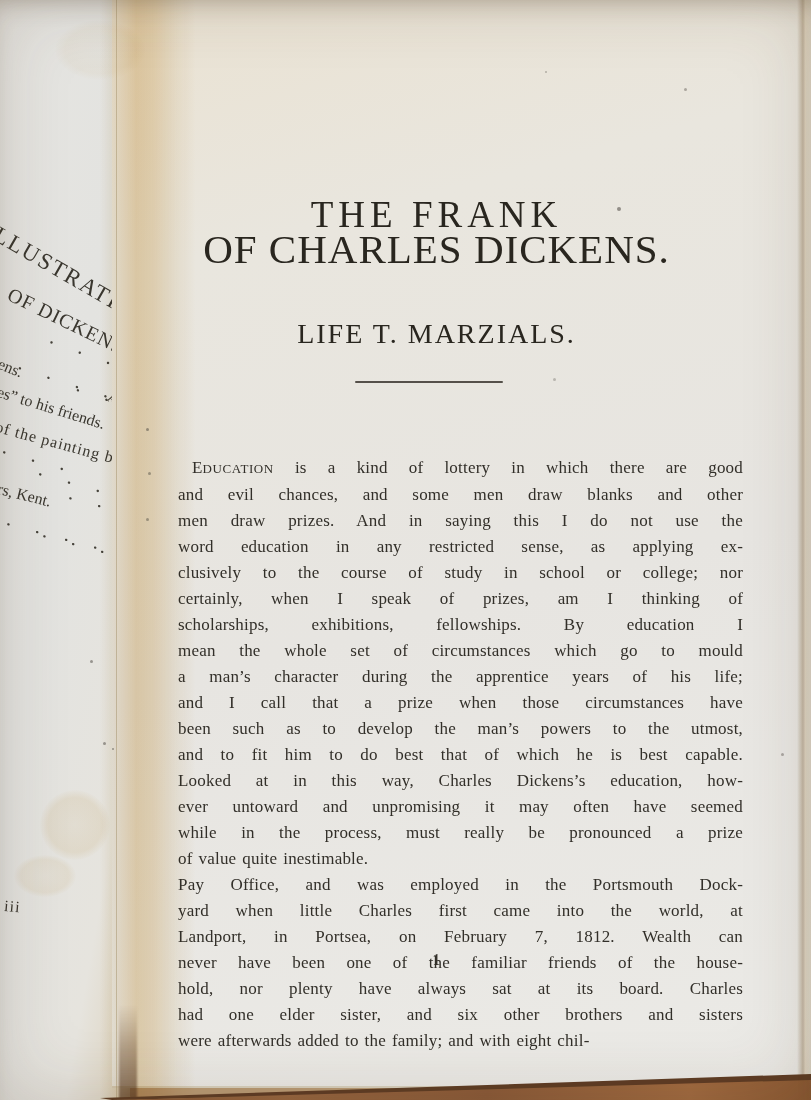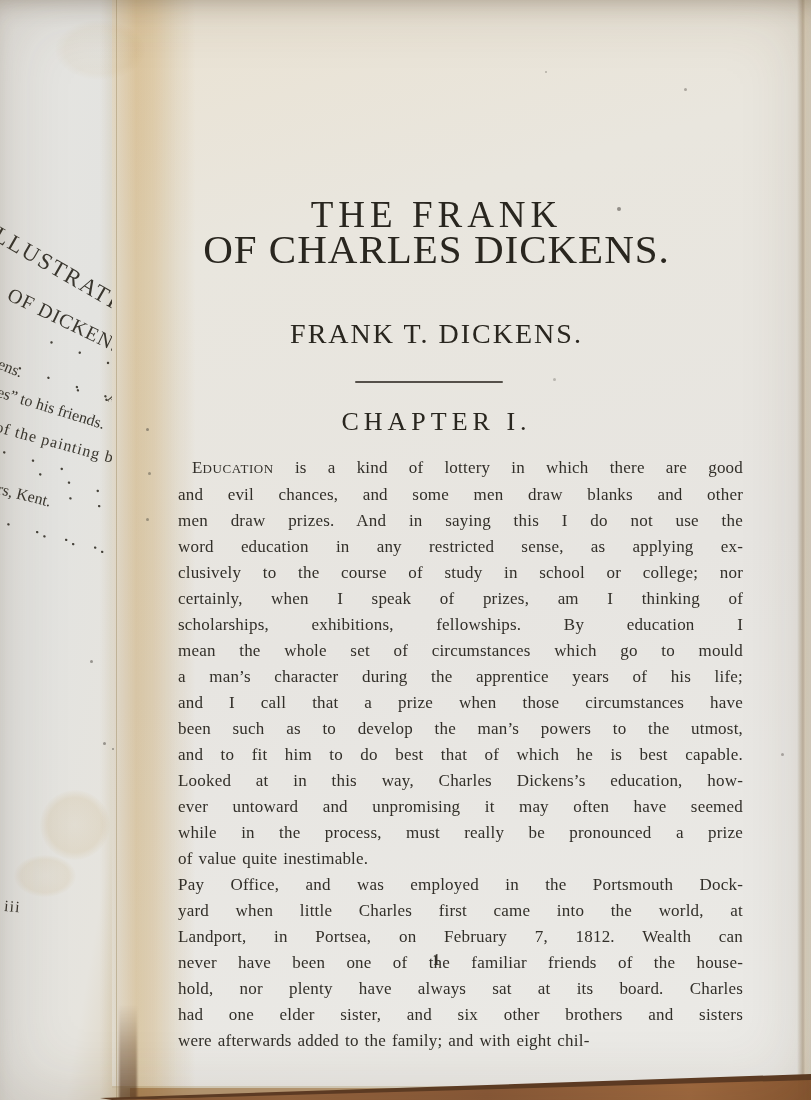--- a/index.html
+++ b/index.html
@@ -98,23 +98,22 @@
       <div class="dotrow" style="left: 4px; top: 444px; transform: rotate(16deg);">·&nbsp;&nbsp;&nbsp;&nbsp;·&nbsp;&nbsp;&nbsp;&nbsp;·</div>
       <div class="dotrow" style="left: 40px; top: 466px; transform: rotate(16deg);">·&nbsp;&nbsp;&nbsp;&nbsp;·&nbsp;&nbsp;&nbsp;&nbsp;·&nbsp;&nbsp;&nbsp;&nbsp;·</div>
       <div class="dotrow" style="left: 70px; top: 490px; transform: rotate(15deg);">·&nbsp;&nbsp;&nbsp;&nbsp;·&nbsp;&nbsp;&nbsp;&nbsp;·</div>
       <div class="dotrow" style="left: 8px; top: 516px; transform: rotate(15deg);">·&nbsp;&nbsp;&nbsp;&nbsp;·&nbsp;&nbsp;&nbsp;&nbsp;·&nbsp;&nbsp;&nbsp;&nbsp;·&nbsp;&nbsp;&nbsp;&nbsp;·</div>
       <div class="dotrow" style="left: 44px; top: 528px; transform: rotate(15deg);">·&nbsp;&nbsp;&nbsp;&nbsp;·&nbsp;&nbsp;&nbsp;&nbsp;·&nbsp;&nbsp;&nbsp;&nbsp;·</div>
     </div>
 
   <div id="right-page">
     <div class="heading" id="title1">THE FRANK</div>
     <div class="heading" id="title2">OF CHARLES DICKENS.</div>
-    <div class="heading" id="author">FRANK T. DICKENS.</div>
+    <div class="heading" id="author">LIFE T. MARZIALS.</div>
     <div id="rule"></div>
-    <div class="heading" id="chapter">CHAPTER I.</div>
     <div id="body-text">
         <div class="line" style="text-indent: 14px;"><span class="lead-initial">E</span><span class="lead-sc">DUCATION</span> is a kind of lottery in which there are good</div>
         <div class="line">and evil chances, and some men draw blanks and other</div>
         <div class="line">men draw prizes.  And in saying this I do not use the</div>
         <div class="line">word education in any restricted sense, as applying ex-</div>
         <div class="line">clusively to the course of study in school or college; nor</div>
         <div class="line">certainly, when I speak of prizes, am I thinking of</div>
         <div class="line">scholarships, exhibitions, fellowships.  By education I</div>
         <div class="line">mean the whole set of circumstances which go to mould</div>
         <div class="line">a man’s character during the apprentice years of his life;</div>

